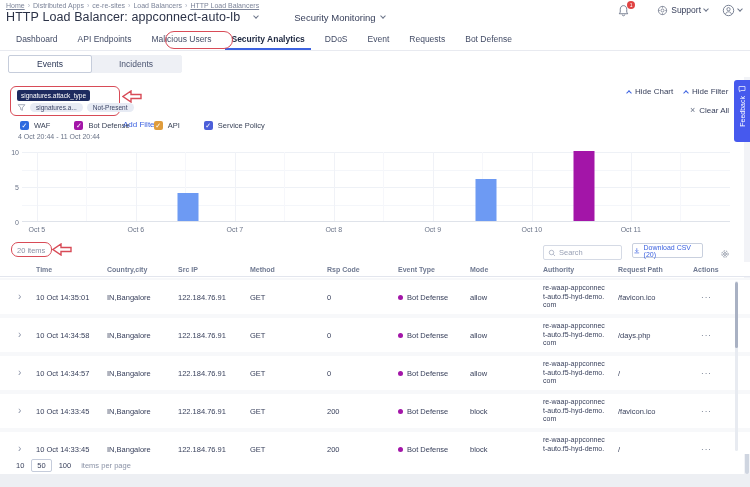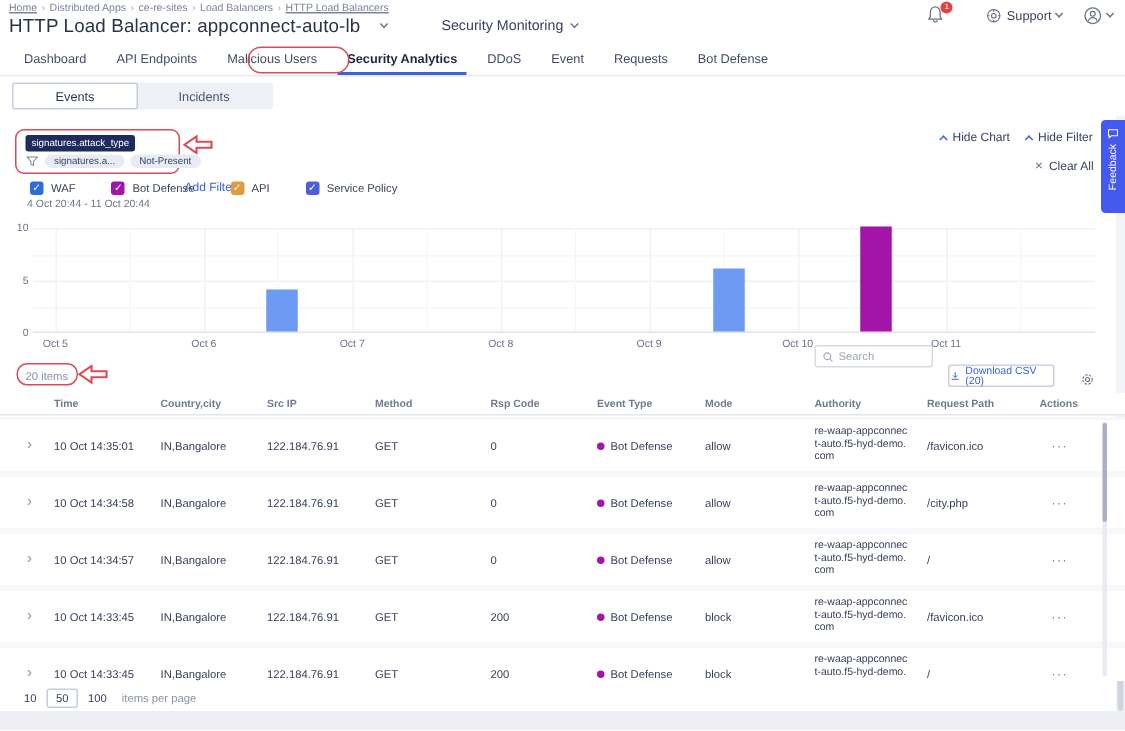--- a/index.html
+++ b/index.html
@@ -78,21 +78,21 @@
   .vgrid { position:absolute; top:0; width:1px; height:100%; background:#f0f2f7; }
   .vgrid.minor { background:#f6f7fb; }
   .ylab { position:absolute; left:-16px; width:13px; text-align:right; font-size:7px; color:#6b7488; }
   .xlab { position:absolute; top:74px; transform:translateX(-50%); font-size:7px; color:#6b7488; white-space:nowrap; }
   .bar { position:absolute; bottom:0; width:21px; transform:translateX(-50%); }
 
   
   .items-count { position:absolute; top:246px; left:17px; font-size:7.5px; color:#8a92a6; }
   #annot-items { left:11px; top:242px; width:41px; height:15px; border-radius:7px; }
   #arrow-items { left:52px; top:243px; }
-  .search-box { position:absolute; top:230px; left:543px; width:79px; height:15px; border:1px solid #d5dae5; border-radius:2px; background:#fff; display:flex; align-items:center; gap:3px; padding:0 4px; }
+  .search-box { position:absolute; top:245px; left:543px; width:79px; height:15px; border:1px solid #d5dae5; border-radius:2px; background:#fff; display:flex; align-items:center; gap:3px; padding:0 4px; }
   .search-box input { border:none; outline:none; width:58px; font-size:7.5px; color:#39415c; font-family:"Liberation Sans",sans-serif; background:transparent; }
   .search-box input::placeholder { color:#9aa2b6; }
   .dl-btn { position:absolute; top:243px; left:632px; width:71px; height:15px; border:1px solid #c9d0de; border-radius:2px; background:#fff; display:flex; align-items:center; justify-content:center; gap:3px; font-size:7px; color:#3c62e0; cursor:pointer; }
   .gear-btn { position:absolute; top:244px; left:720px; cursor:pointer; }
 
   
   .thead { position:absolute; top:262px; left:0; width:750px; height:15px; border-bottom:1px solid #e3e6ee; background:#fff; }
   .trow { display:grid; grid-template-columns:36px 71px 71px 72px 77px 71px 72px 73px 75px 75px 1fr; align-items:center; }
   .thead .trow { height:14px; }
   .th { font-size:7px; color:#707a92; font-weight:bold; white-space:nowrap; }
@@ -346,21 +346,21 @@
         <div class="cell">IN,Bangalore</div>
         <div class="cell">122.184.76.91</div>
         <div class="cell">GET</div>
         <div class="cell">0</div>
         <div class="cell etype">
           <span class="dot" style="background: rgb(163, 21, 168);"></span>
           <span>Bot Defense</span>
         </div>
         <div class="cell">allow</div>
         <div class="cell auth">re-waap-appconnect-auto.f5-hyd-demo.com</div>
-        <div class="cell">/city.php</div>
+        <div class="cell">/days.php</div>
         <div class="acts">···</div>
       </div>
       <div class="trow data-row">
         <div class="expand">›</div>
         <div class="cell">10 Oct 14:34:57</div>
         <div class="cell">IN,Bangalore</div>
         <div class="cell">122.184.76.91</div>
         <div class="cell">GET</div>
         <div class="cell">0</div>
         <div class="cell etype">

